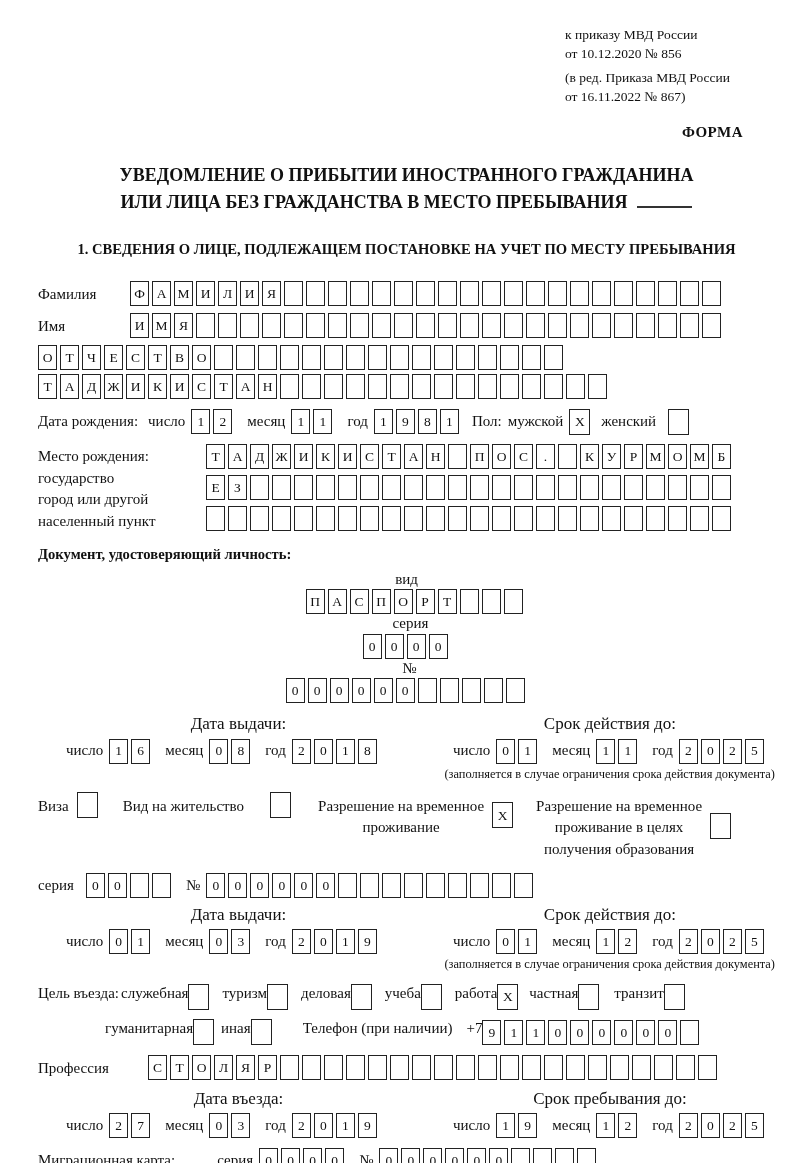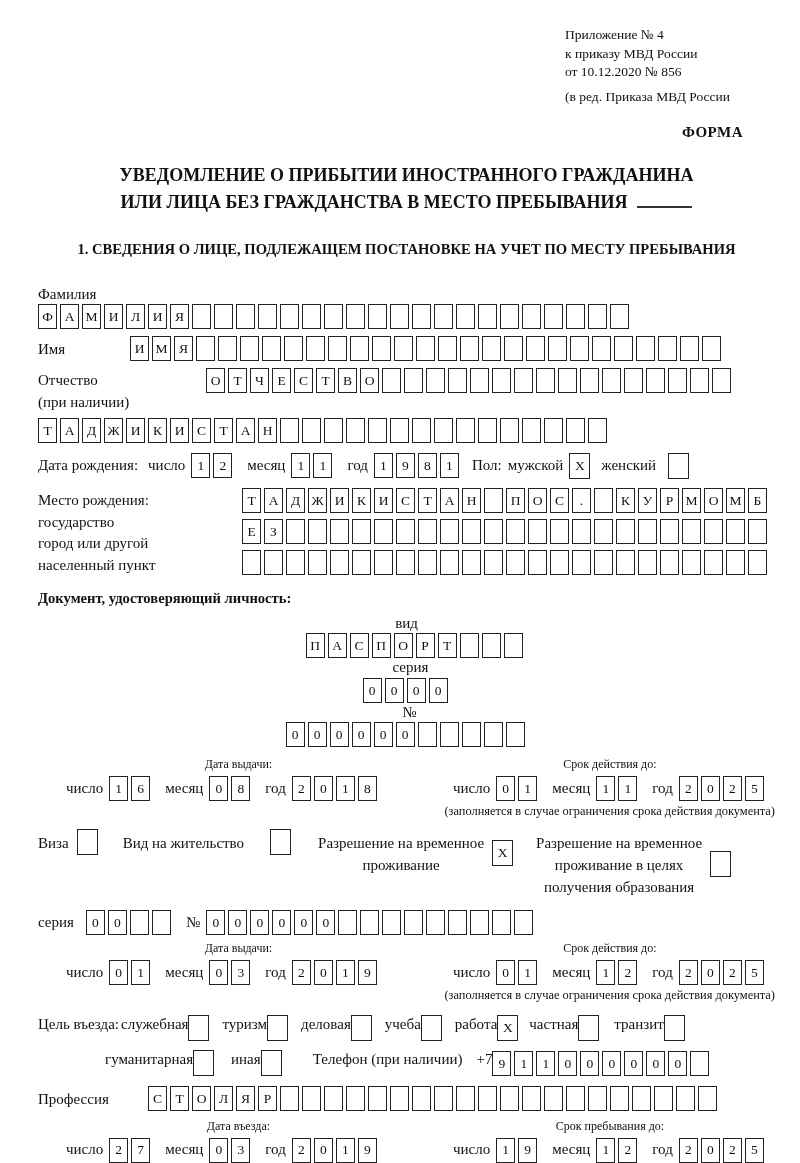--- a/index.html
+++ b/index.html
@@ -27,50 +27,50 @@
   .stack .cells{margin-bottom:6px;}
   .multiline{line-height:1.45;padding-top:2px;}
 
   
   .dg{display:flex;align-items:center;}
   .dg .t{margin:0 6px 0 12px;}
   .dg .t:first-child{margin-left:0;}
   .two-col{display:flex;margin-top:10px;}
   .col-l{width:345px;margin-left:28px;}
   .col-r{margin-left:42px;}
-  .dhead{text-align:center;font-size:12px;margin-bottom:3px;}
+  .dhead{text-align:center;font-size:17px;margin-bottom:3px;}
   .note-r{text-align:right;font-size:12.4px;margin-top:2px;}
 
   
   .optrow{display:flex;align-items:flex-start;margin-top:10px;}
   .opt{display:flex;align-items:center;}
   .opt .ol{padding-top:4px;margin-right:8px;text-align:center;}
   .doc-intro{margin-top:12px;line-height:1.75;}
   .center-b{text-align:left;font-weight:bold;margin-top:8px;font-size:14.6px;}
 </style>
 </head>
 <body>
 
 <div class="page">
 
   <div class="hdr">
-    <div>Приложение № 4</div>
     <div>к приказу МВД России</div>
     <div>от 10.12.2020 № 856</div>
     <div class="rev">(в ред. Приказа МВД России</div>
+    <div>от 16.11.2022 № 867)</div>
   </div>
   <div class="forma">ФОРМА</div>
 
   <div class="title">
     <div>УВЕДОМЛЕНИЕ О ПРИБЫТИИ ИНОСТРАННОГО ГРАЖДАНИНА</div>
     <div><span>ИЛИ ЛИЦА БЕЗ ГРАЖДАНСТВА В МЕСТО ПРЕБЫВАНИЯ</span><span class="uline"></span></div>
   </div>
   <div class="sec-head">1. СВЕДЕНИЯ О ЛИЦЕ, ПОДЛЕЖАЩЕМ ПОСТАНОВКЕ НА УЧЕТ ПО МЕСТУ ПРЕБЫВАНИЯ</div>
 
-  <div class="row" style="margin-top:22px;flex-direction:column;">
+  <div class="row" style="margin-top:22px;">
     <div class="lbl w92">Фамилия</div>
     <div class="cells">
         <span class="cell">Ф</span>
         <span class="cell">А</span>
         <span class="cell">М</span>
         <span class="cell">И</span>
         <span class="cell">Л</span>
         <span class="cell">И</span>
         <span class="cell">Я</span>
         <span class="cell"></span>
@@ -123,24 +123,20 @@
         <span class="cell"></span>
         <span class="cell"></span>
         <span class="cell"></span>
         <span class="cell"></span>
         <span class="cell"></span>
         <span class="cell"></span>
       </div>
   </div>
 
   <div class="row">
-    <div class="lbl w168 multiline">
-      <div>Отчество</div>
-      <div>(при наличии)</div>
-    </div>
     <div class="cells">
         <span class="cell">О</span>
         <span class="cell">Т</span>
         <span class="cell">Ч</span>
         <span class="cell">Е</span>
         <span class="cell">С</span>
         <span class="cell">Т</span>
         <span class="cell">В</span>
         <span class="cell">О</span>
         <span class="cell"></span>
@@ -216,21 +212,21 @@
     <span>мужской</span>
     <span class="cells one" style="margin-left:6px;">
         <span class="cell">X</span>
       </span>
     <span class="t" style="margin-left:8px;">женский</span>
     <span class="cells one" style="margin-left:6px;">
         <span class="cell"></span>
       </span>
   </div>
 
-  <div class="row" style="margin-top:9px;gap:36px;">
+  <div class="row" style="margin-top:9px;">
     <div class="lbl w168 multiline">
       <div>Место рождения:</div>
       <div>государство</div>
       <div>город или другой</div>
       <div>населенный пункт</div>
     </div>
     <div class="stack">
       <div class="cells">
           <span class="cell">Т</span>
           <span class="cell">А</span>
@@ -539,21 +535,21 @@
     <span class="cells one">
         <span class="cell"></span>
       </span>
   </div>
 
   <div class="optrow" style="margin-top:9px;margin-left:67px;">
     <span class="ol">гуманитарная</span>
     <span class="cells one">
         <span class="cell"></span>
       </span>
-    <span class="ol" style="margin-left:14px;">иная</span>
+    <span class="ol" style="margin-left:4px;">иная</span>
     <span class="cells one">
         <span class="cell"></span>
       </span>
     <span class="ol" style="margin-left:28px;">Телефон (при наличии)</span>
     <span class="ol" style="margin-left:14px;">+7</span>
     <span class="cells" style="padding-top:1px;">
         <span class="cell">9</span>
         <span class="cell">1</span>
         <span class="cell">1</span>
         <span class="cell">0</span>

